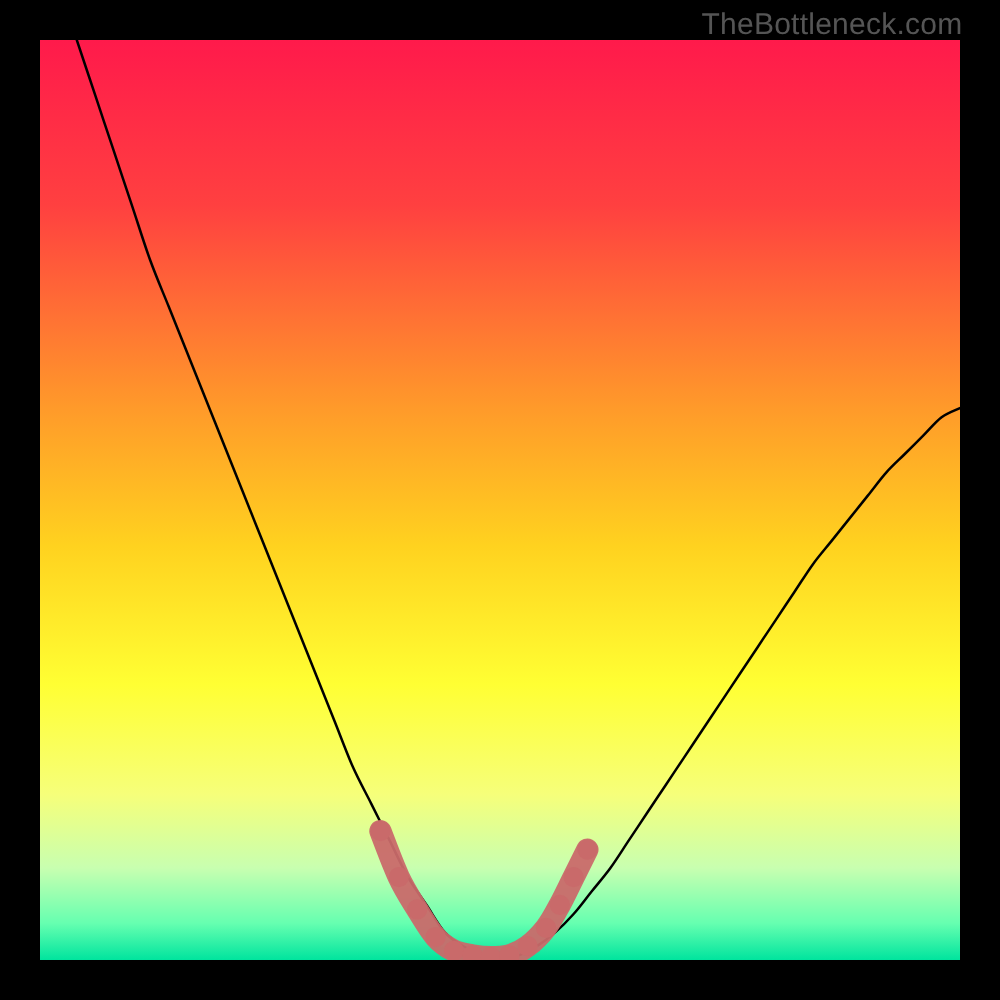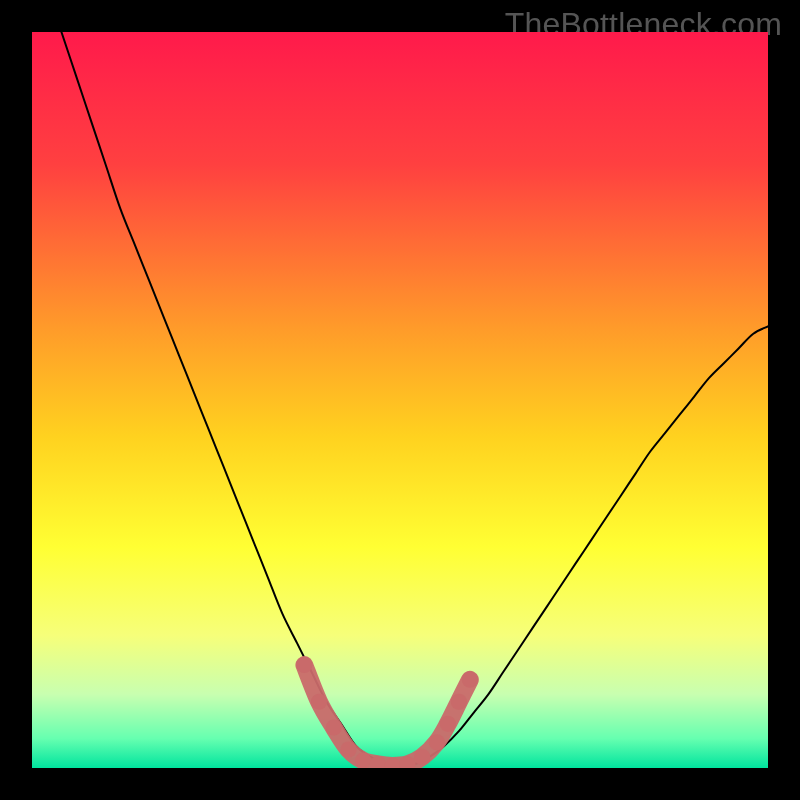--- a/index.html
+++ b/index.html
@@ -13,23 +13,23 @@
   }
   .frame {
     position: relative;
     width: 800px;
     height: 800px;
     background: #000;
   }
   .watermark {
     position: absolute;
     top: 6px;
-    right: 18px;
+    right: 30px;
     color: #555;
-    font-size: 32px;
+    font-size: 24px;
     font-weight: 500;
     letter-spacing: 0.2px;
   }
   .plot-area {
     position: absolute;
     left: 32px;
     top: 32px;
     width: 736px;
     height: 736px;
   }

